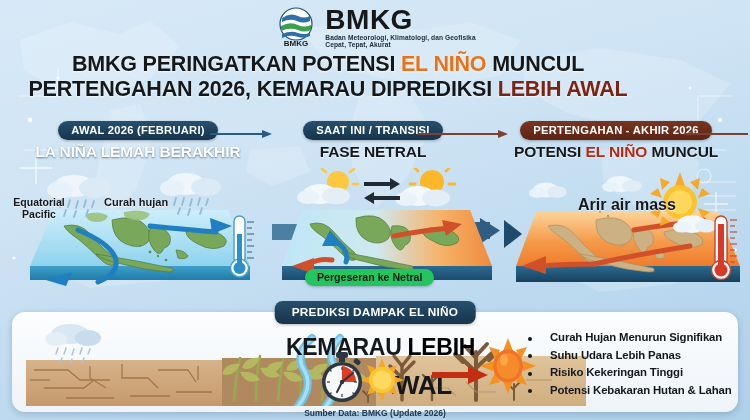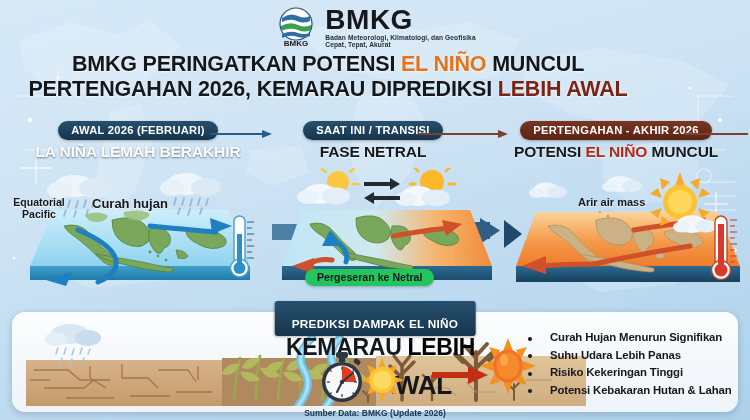--- a/index.html
+++ b/index.html
@@ -51,23 +51,23 @@
 
   
   .scene { position:absolute; z-index:4; }
   .s1 { left:0px;   top:168px; width:268px; height:132px; }
   .s2 { left:272px; top:168px; width:228px; height:132px; }
   .s3 { left:504px; top:168px; width:246px; height:132px; }
 
   .label-eq { position:absolute; left:2px; top:196px; width:74px; text-align:center;
               font-size:10.5px; font-weight:bold; color:#16181b; line-height:12px; z-index:7;
               text-shadow:0 1px 1px rgba(255,255,255,.8); }
-  .label-rain { position:absolute; left:92px; top:196px; font-size:13px; font-weight:bold;
+  .label-rain { position:absolute; left:104px; top:196px; font-size:11px; font-weight:bold;
                 color:#16181b; z-index:7; text-shadow:0 1px 1px rgba(255,255,255,.8); }
-  .label-arid { position:absolute; left:578px; top:196px; font-size:11px; font-weight:bold;
+  .label-arid { position:absolute; left:578px; top:196px; font-size:16px; font-weight:bold;
                 color:#16181b; z-index:7; text-shadow:0 1px 1px rgba(255,255,255,.8); }
 
   .pill-shift { position:absolute; left:305px; top:269px; z-index:8;
                 background:#22c55e; border-radius:10px; padding:2px 12px 3px;
                 font-size:10.6px; font-weight:bold; color:#14181c;
                 box-shadow:0 1px 3px rgba(0,0,0,.25); }
 
   
   .bottom-card { position:absolute; left:12px; top:312px; width:726px; height:100px;
                  background:linear-gradient(180deg,#fcfdfe,#eef4f9);
@@ -449,21 +449,21 @@
         <path d="M226,94 h5"></path>
     </g>
   </g>
 </svg>
 
 <div class="label-arid">Arir air mass</div>
 
 <div class="bottom-card"></div>
 
 <div class="bottom-badge">
-  <span class="badge badge-navy" style="font-size:11.8px;padding:16px 17px 5px;border-radius:3px;">PREDIKSI DAMPAK EL NIÑO</span>
+  <span class="badge badge-navy" style="font-size:11.8px;padding:4px 17px 5px;border-radius:8px;">PREDIKSI DAMPAK EL NIÑO</span>
 </div>
 
 <svg class="drought" viewBox="0 0 560 84">
   <defs>
     <linearGradient id="gsand" x1="0" y1="0" x2="0" y2="1">
       <stop offset="0" stop-color="#d7b38a"></stop>
         <stop offset="1" stop-color="#c49a6c"></stop>
     </linearGradient>
     <linearGradient id="gsand2" x1="0" y1="0" x2="0" y2="1">
       <stop offset="0" stop-color="#e0c49b"></stop>

